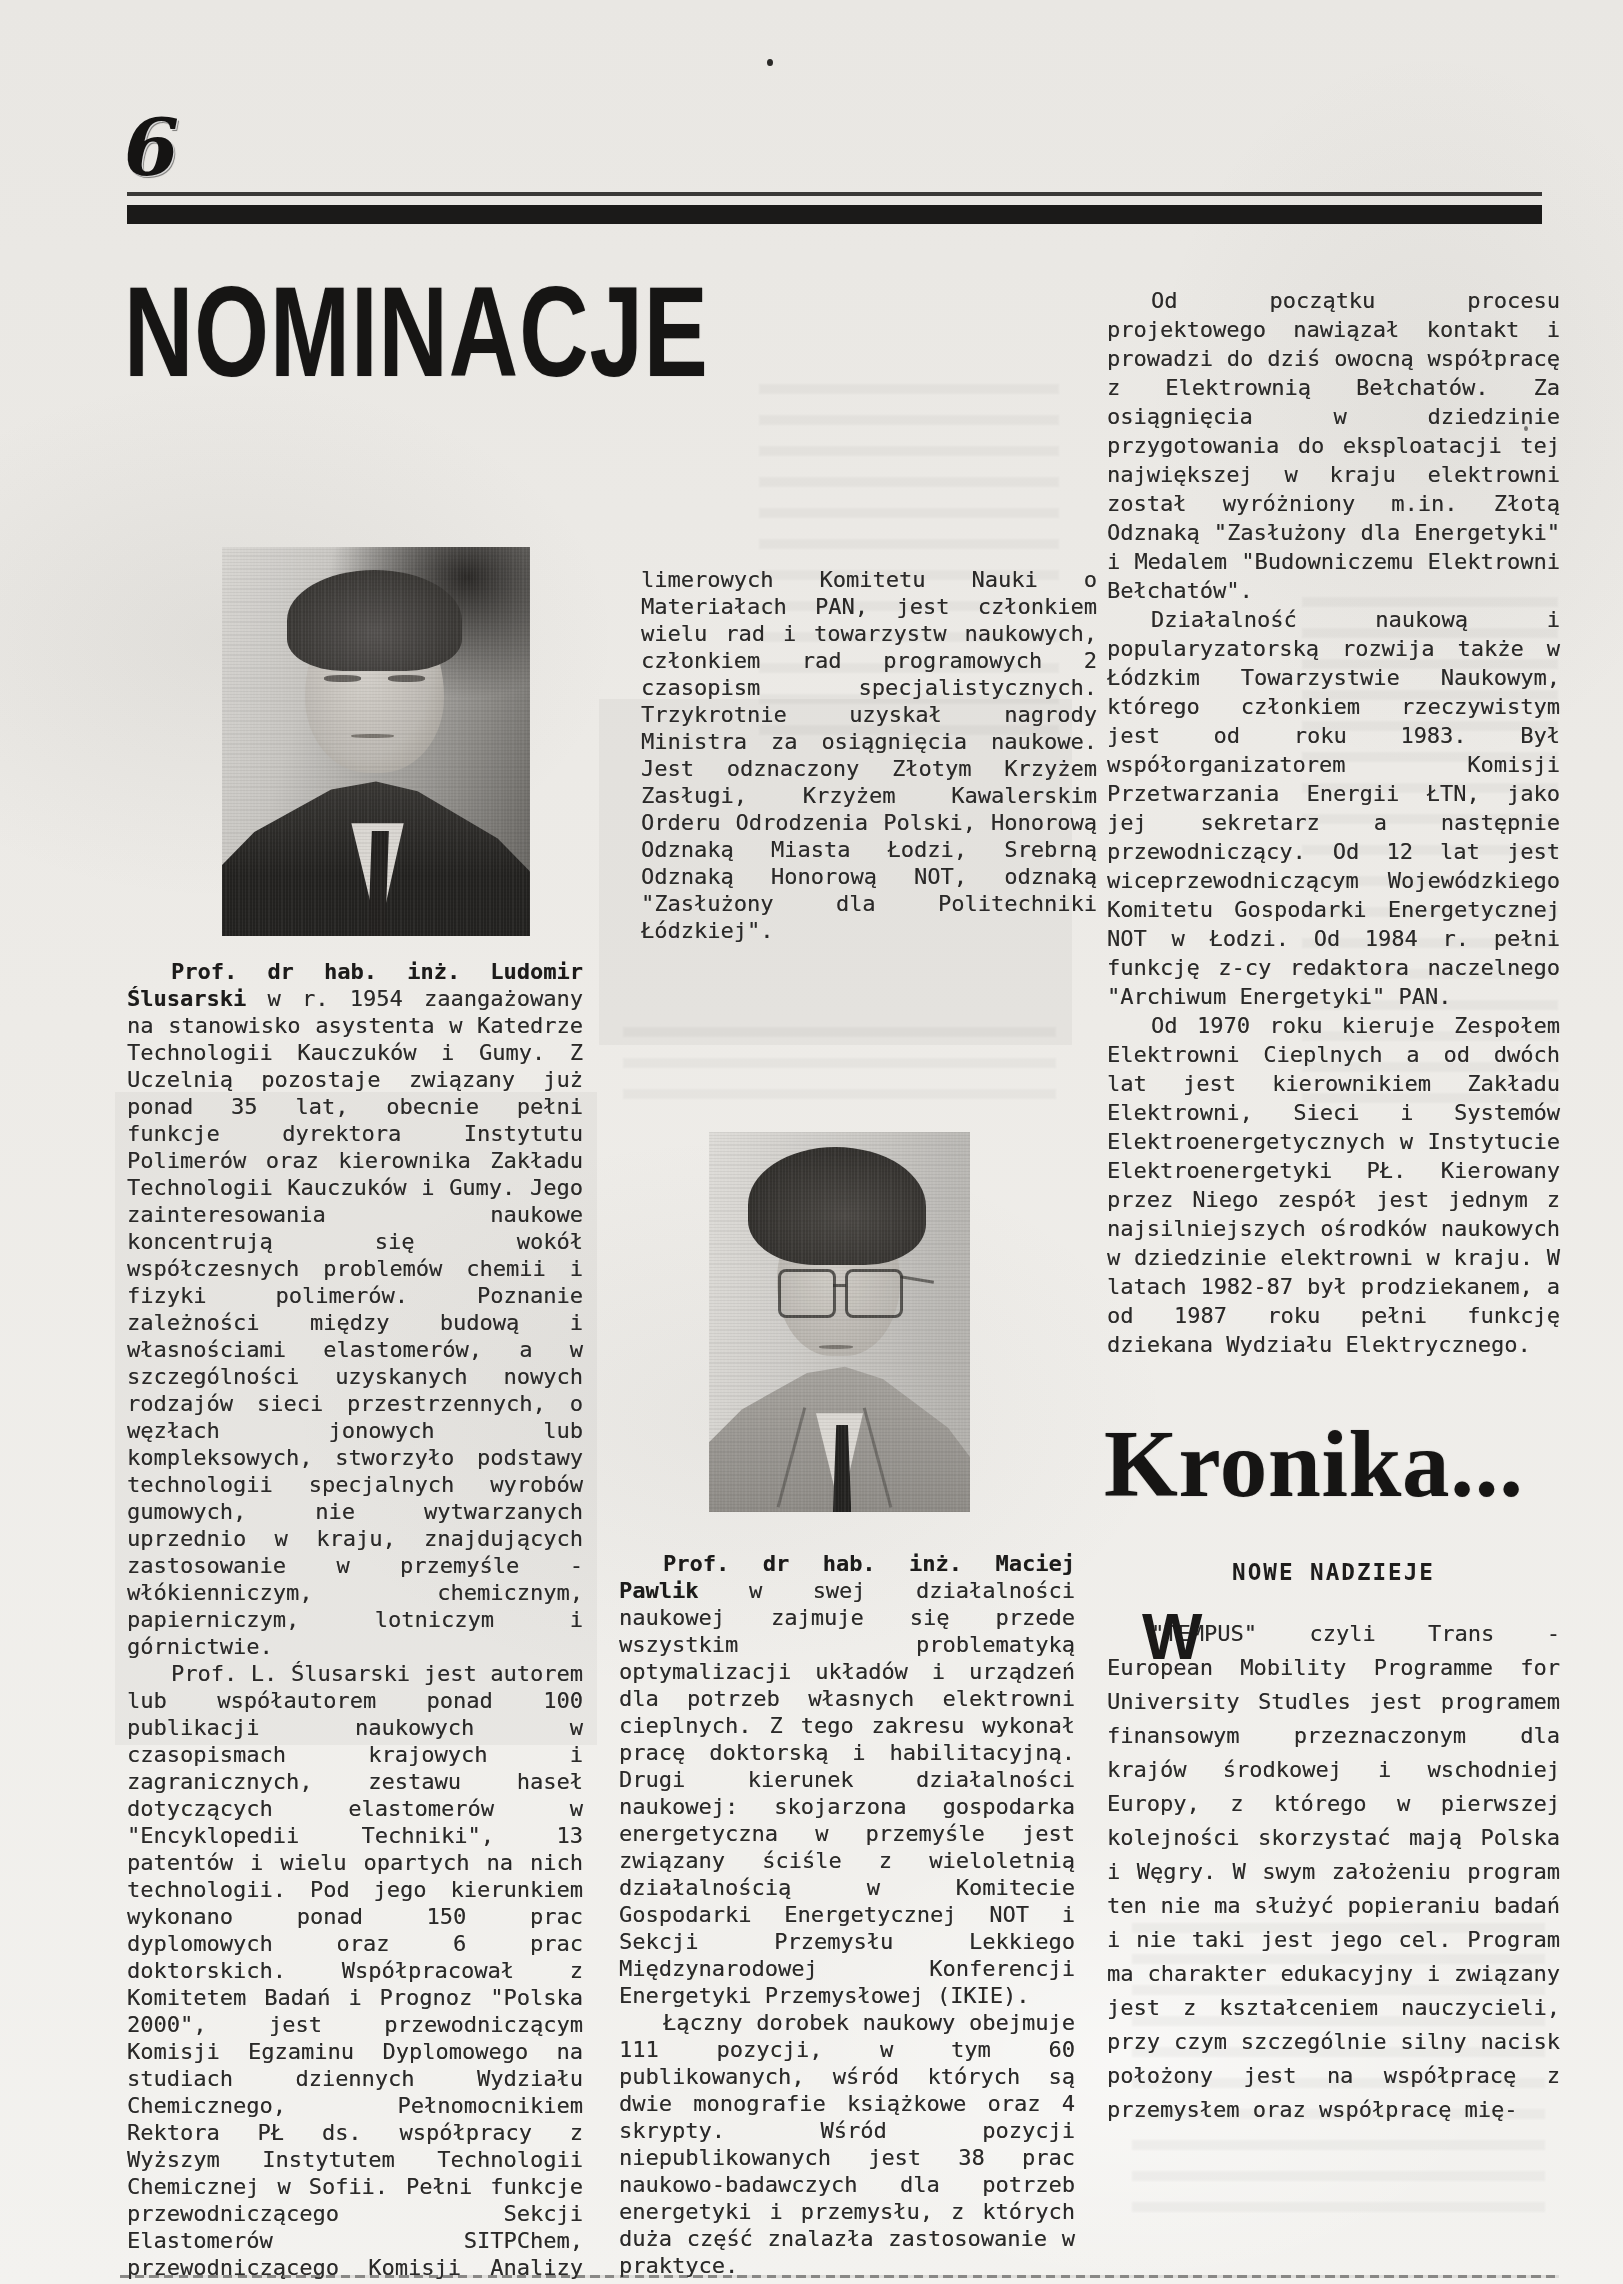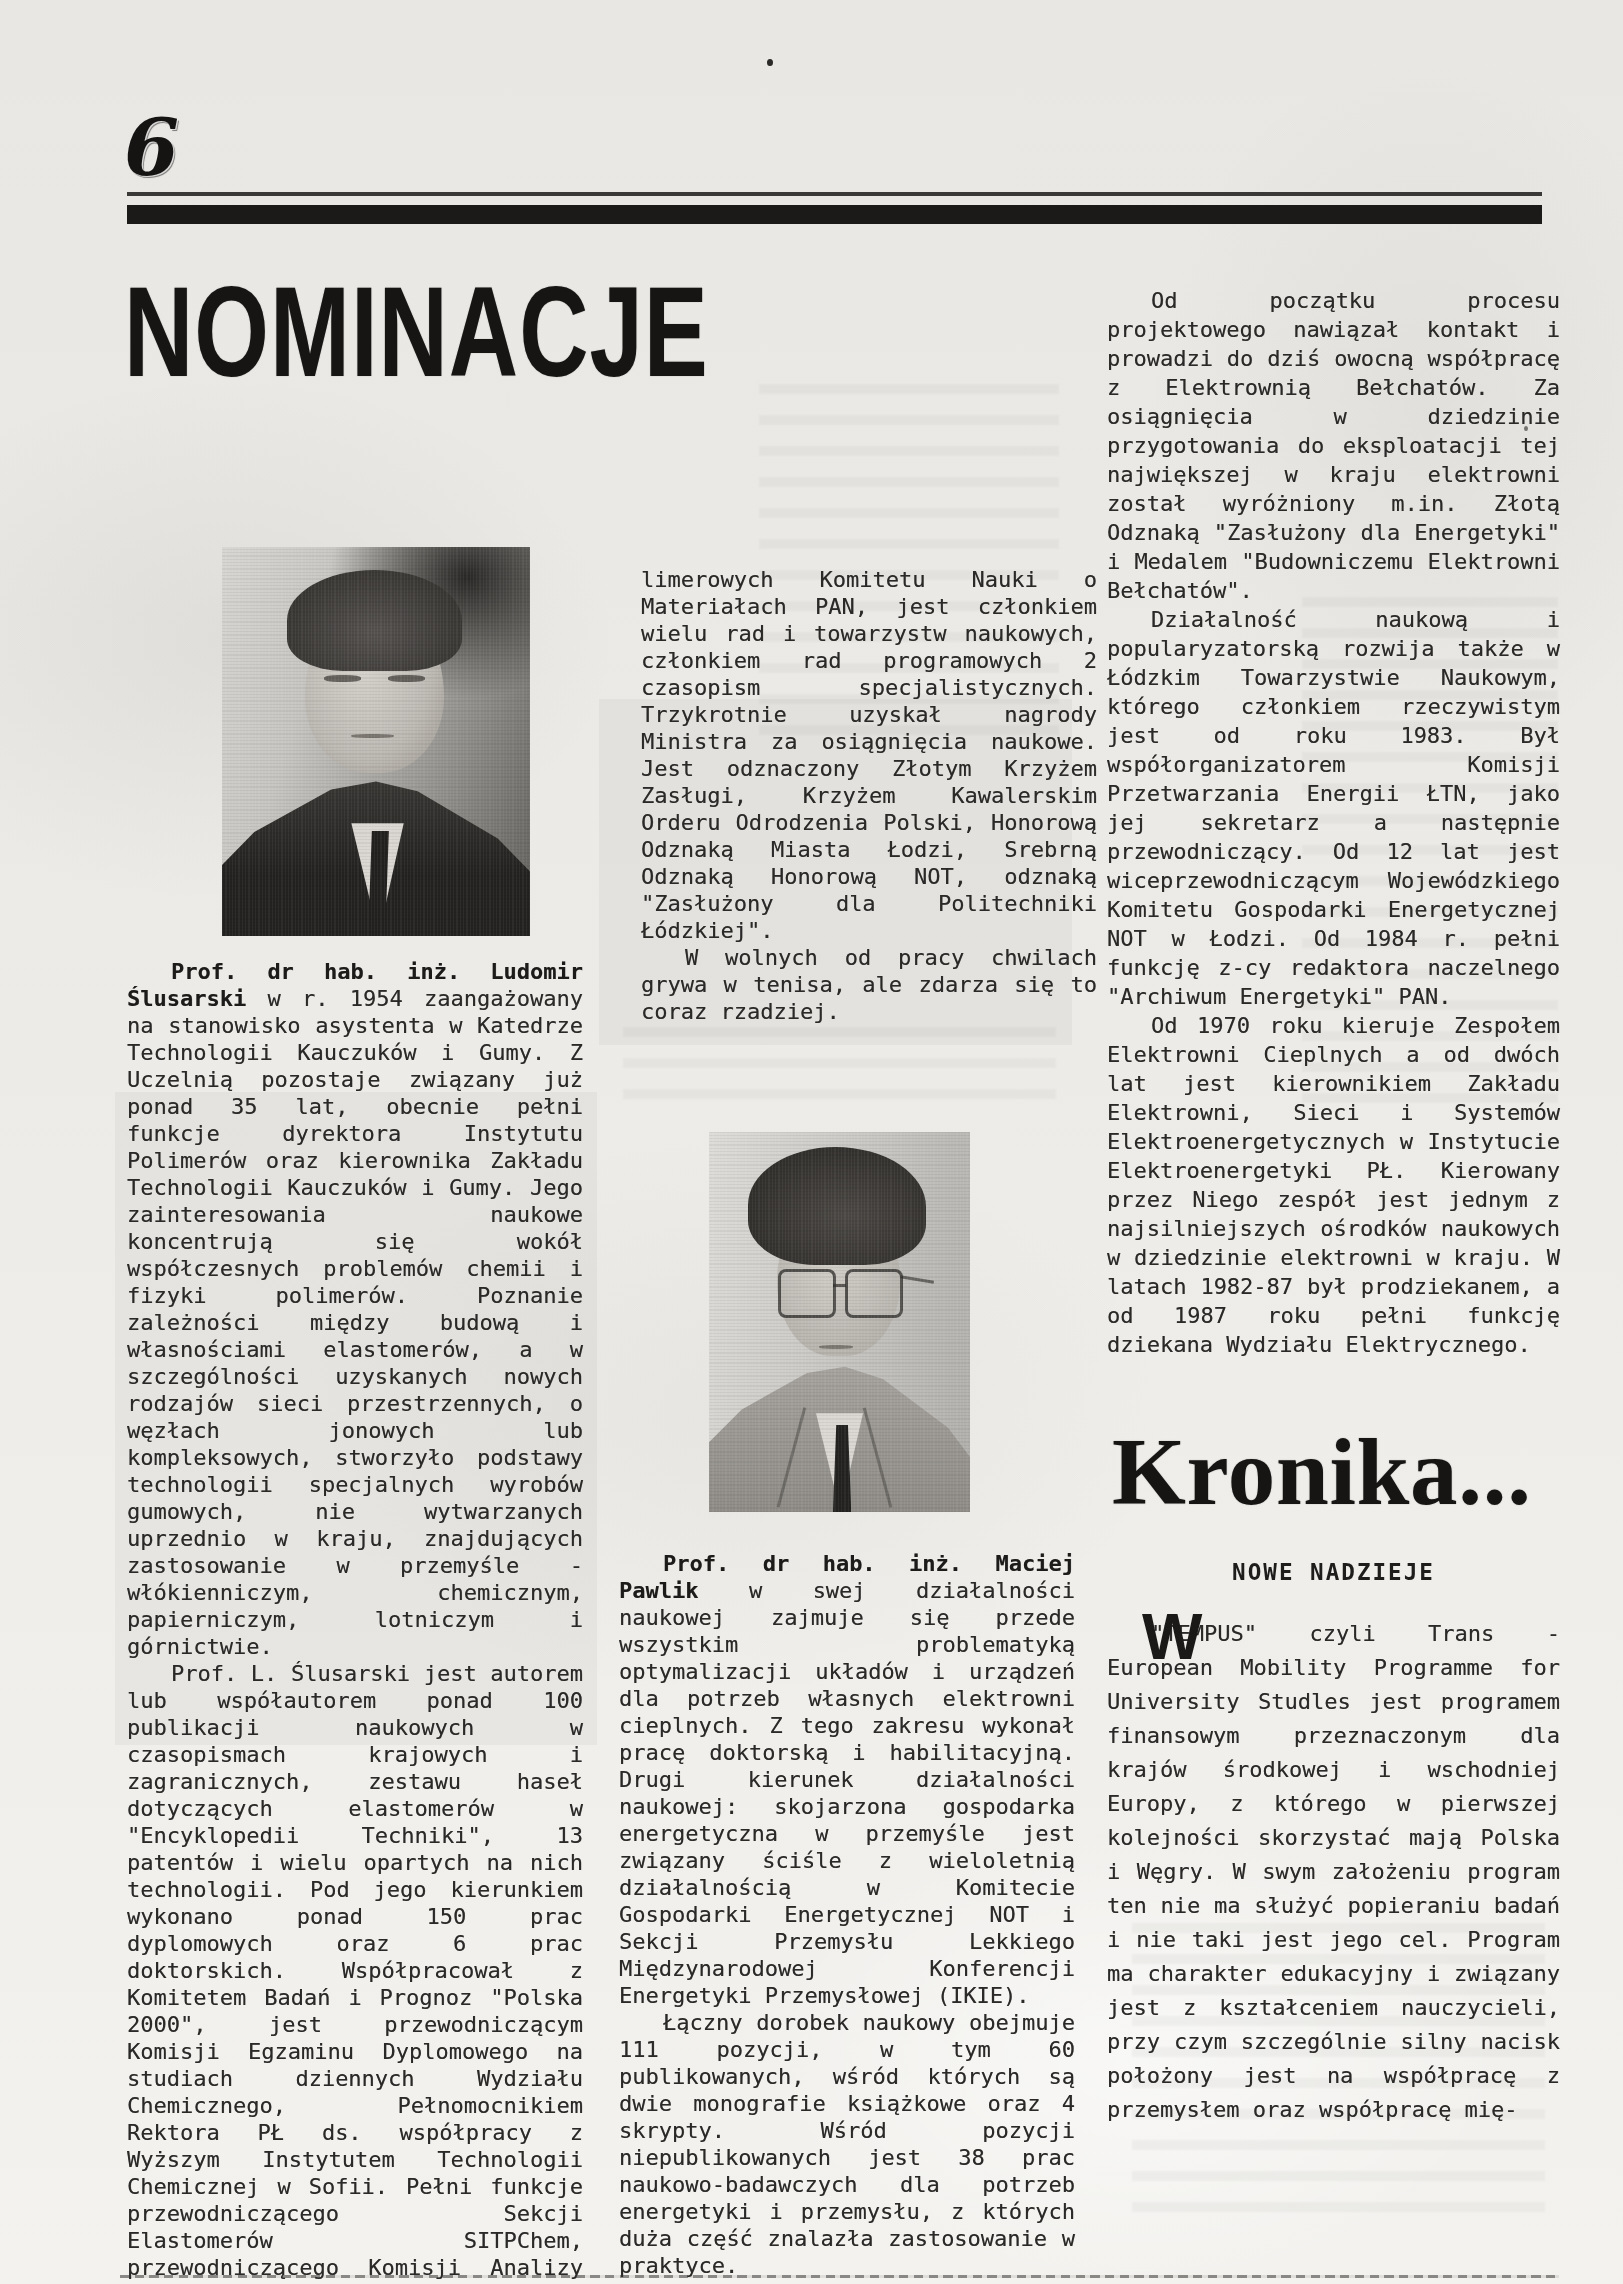--- a/index.html
+++ b/index.html
@@ -44,21 +44,21 @@
     text-shadow:0.2px 0.2px 0.5px rgba(30,30,30,.45);
   }
   .b{font-weight:700;color:#1c1b1a;}
   .noindent{text-indent:0;}
   .col1{left:127px;top:958px;width:456px;}
   .col2a{left:641px;top:566px;width:456px;}
   .col2b{left:619px;top:1550px;width:456px;}
   .col3a{left:1107px;top:286px;width:453px;}
   .col3a .body{line-height:29px;}
   .kronika{
-    position:absolute;left:1104px;top:1417px;margin:8px;
+    position:absolute;left:1104px;top:1417px;margin:0;
     font:700 95px/1 "Liberation Serif", serif;color:#161514;
     letter-spacing:0.7px;text-shadow:0 0 1.3px rgba(20,20,20,.3);
   }
   .subhead{
     position:absolute;left:1107px;top:1561px;width:453px;text-align:center;
     font:700 22.6px/1 "DejaVu Sans Mono", monospace;letter-spacing:2px;color:#1e1d1c;
   }
   .col3b{left:1107px;top:1617px;width:453px;}
   .col3b .body{line-height:34px;}
   .p-drop{text-indent:93px;}
@@ -147,21 +147,20 @@
     <div class="ph ph-grain"></div>
   </div>
 
   <div class="col col1">
     <p class="body"><span class="b">Prof. dr hab. inż. Ludomir Ślusarski</span><span> w r. 1954 zaangażowany na stanowisko asystenta w Katedrze Technologii Kauczuków i Gumy. Z Uczelnią pozostaje związany już ponad 35 lat, obecnie pełni funkcje dyrektora Instytutu Polimerów oraz kierownika Zakładu Technologii Kauczuków i Gumy. Jego zainteresowania naukowe koncentrują się wokół współczesnych problemów chemii i fizyki polimerów. Poznanie zależności między budową i własnościami elastomerów, a w szczególności uzyskanych nowych rodzajów sieci przestrzennych, o węzłach jonowych lub kompleksowych, stworzyło podstawy technologii specjalnych wyrobów gumowych, nie wytwarzanych uprzednio w kraju, znajdujących zastosowanie w przemyśle - włókienniczym, chemicznym, papierniczym, lotniczym i górnictwie.</span></p>
     <p class="body">Prof. L. Ślusarski jest autorem lub współautorem ponad 100 publikacji naukowych w czasopismach krajowych i zagranicznych, zestawu haseł dotyczących elastomerów w "Encyklopedii Techniki", 13 patentów i wielu opartych na nich technologii. Pod jego kierunkiem wykonano ponad 150 prac dyplomowych oraz 6 prac doktorskich. Współpracował z Komitetem Badań i Prognoz "Polska 2000", jest przewodniczącym Komisji Egzaminu Dyplomowego na studiach dziennych Wydziału Chemicznego, Pełnomocnikiem Rektora PŁ ds. współpracy z Wyższym Instytutem Technologii Chemicznej w Sofii. Pełni funkcje przewodniczącego Sekcji Elastomerów SITPChem, przewodniczącego Komisji Analizy Polimerów Komitetu Chemii Analitycznej PAN, przewodniczącego Sekcji Tworzyw Po-</p>
   </div>
 
   <div class="col col2a">
     <p class="body noindent">limerowych Komitetu Nauki o Materiałach PAN, jest członkiem wielu rad i towarzystw naukowych, członkiem rad programowych 2 czasopism specjalistycznych. Trzykrotnie uzyskał nagrody Ministra za osiągnięcia naukowe. Jest odznaczony Złotym Krzyżem Zasługi, Krzyżem Kawalerskim Orderu Odrodzenia Polski, Honorową Odznaką Miasta Łodzi, Srebrną Odznaką Honorową NOT, odznaką "Zasłużony dla Politechniki Łódzkiej".</p>
-    <p class="body">W wolnych od pracy chwilach grywa w tenisa, ale zdarza się to coraz rzadziej.</p>
   </div>
 
   <div class="photo photo2">
     <div class="ph ph-bg2"></div>
     <div class="ph p2-face"></div>
     <div class="ph p2-hair"></div>
     <div class="ph p2-glassL"></div>
     <div class="ph p2-glassR"></div>
     <div class="ph p2-bridge"></div>
     <div class="ph p2-temple"></div>

